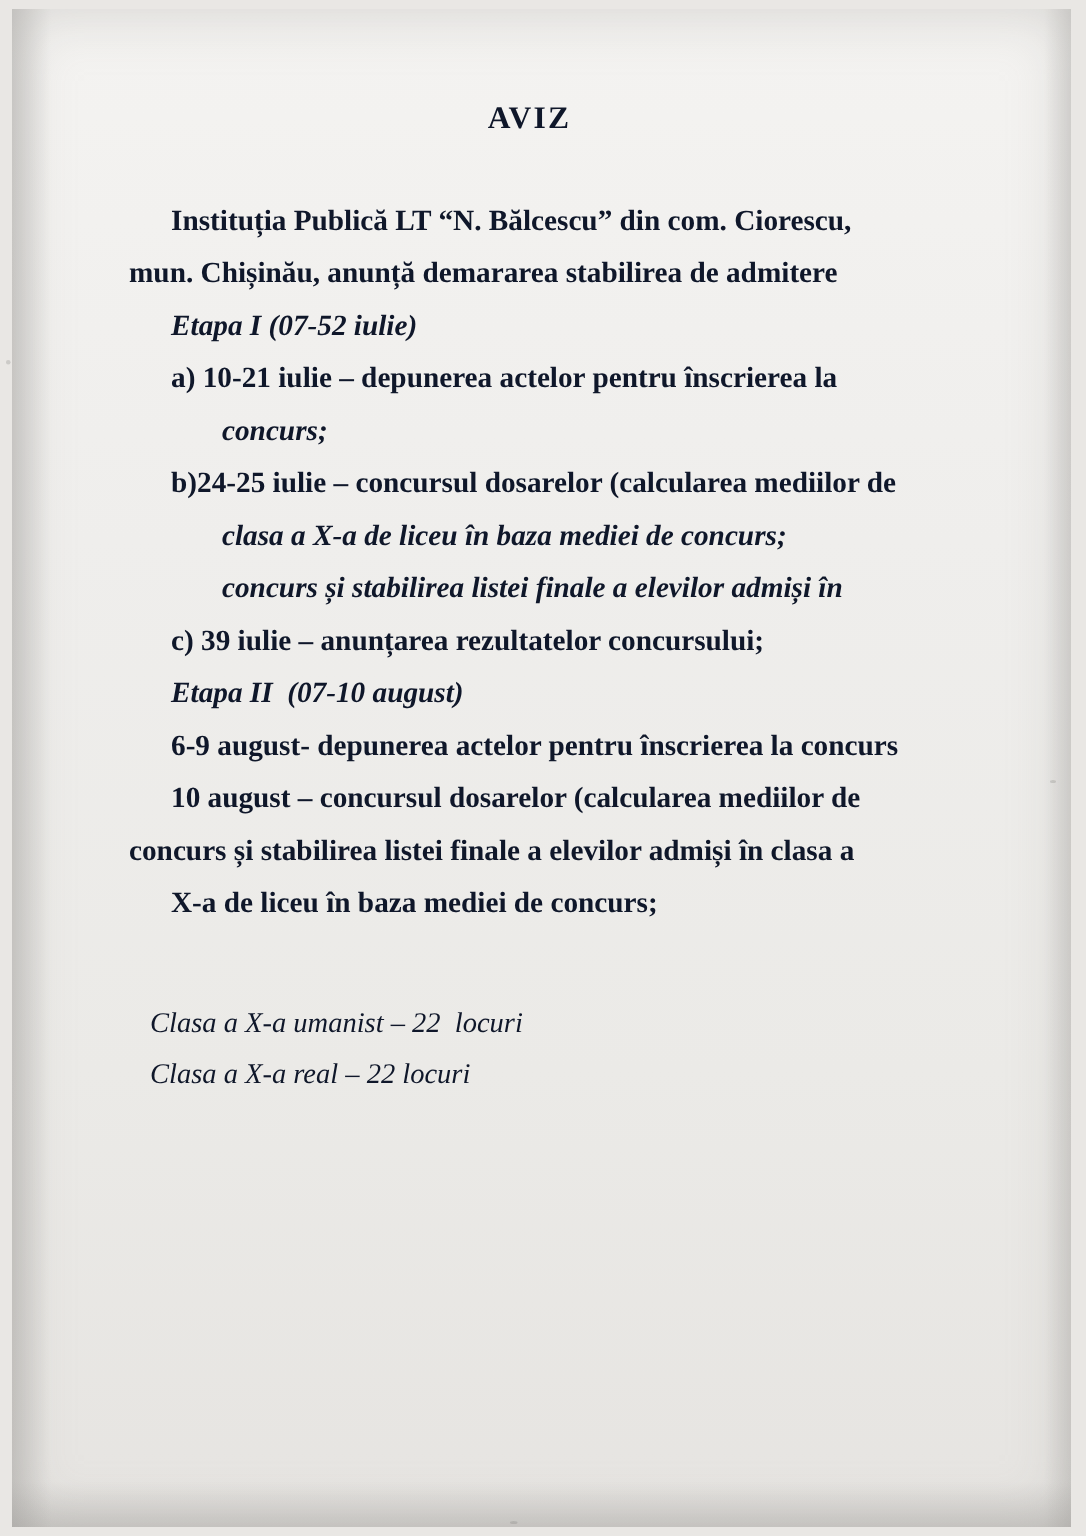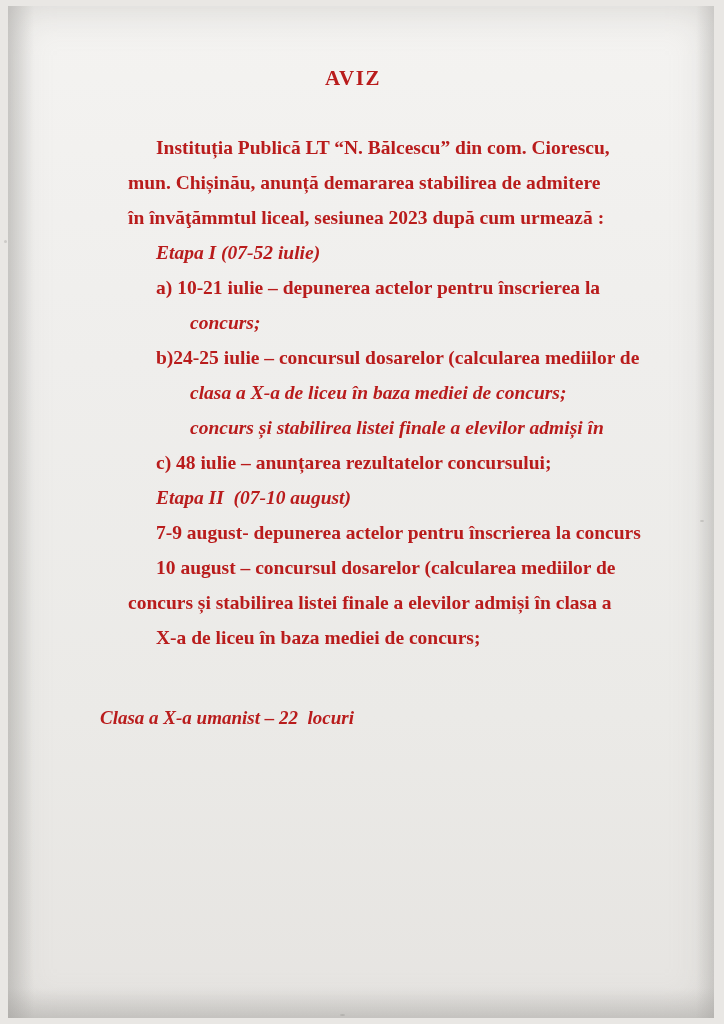--- a/index.html
+++ b/index.html
@@ -8,21 +8,21 @@
     padding: 0;
     background: #7d7d7d;
   }
   .page {
     position: relative;
     width: 724px;
     height: 1024px;
     overflow: hidden;
     background: #e9e7e4;
     font-family: "Liberation Serif", serif;
-    color: #b91c1c;
+    color: #0f172a;
   }
   
   .sheet {
     position: absolute;
     left: 8px;
     top: 6px;
     width: 706px;
     height: 1012px;
     background:
       linear-gradient(180deg, #f4f3f1 0%, #efeeec 35%, #ebeae7 70%, #e6e4e1 100%);
@@ -60,31 +60,30 @@
     position: absolute;
     left: 86px;
     top: 130px;
     width: 590px;
   }
   .ln {
     font-size: 19.5px;
     font-weight: bold;
     line-height: 35px;
     white-space: pre;
-    margin-left: 42px;
   }
   .indent1 { padding-left: 28px; }
   .indent3 { padding-left: 62px; font-style: italic; }
   .ital {
     font-style: italic;
   }
   .gap-lg { height: 46px; }
   .footer-line {
     font-size: 19px;
-    font-weight: bold;
+    font-weight: normal;
     font-style: italic;
     line-height: 34px;
     padding-left: 14px;
     white-space: pre;
   }
   .edge-specks {
     position: absolute;
     inset: 0;
     pointer-events: none;
   }
@@ -101,43 +100,43 @@
   <div class="sheet"></div>
 
   <div class="content">
 
     <div class="title">AVIZ</div>
 
     <div class="body">
 
       <div class="ln indent1">Instituția Publică LT “N. Bălcescu” din com. Ciorescu,</div>
       <div class="ln">mun. Chișinău, anunță demararea stabilirea de admitere</div>
-      <div class="ln">în învăţămmtul liceal, sesiunea 2023 după cum urmează :</div>
 
       <div class="ln ital indent1">Etapa I (07-52 iulie)</div>
 
       <div class="ln indent1"><span>a)</span> <span>10-21 iulie – depunerea actelor pentru înscrierea la</span></div>
       <div class="ln indent3">concurs;</div>
 
       <div class="ln indent1"><span>b)</span><span>24-25 iulie – concursul dosarelor (calcularea mediilor de</span></div>
       <div class="ln indent3">clasa a X-a de liceu în baza mediei de concurs;</div>
       <div class="ln indent3">concurs și stabilirea listei finale a elevilor admiși în</div>
 
-      <div class="ln indent1"><span>c)</span> <span>48 iulie – anunțarea rezultatelor concursului;</span></div>
+      <div class="ln indent1"><span>c)</span> <span>39 iulie – anunțarea rezultatelor concursului;</span></div>
 
       <div class="ln ital indent1">Etapa II  (07-10 august)</div>
 
-      <div class="ln indent1">7-9 august- depunerea actelor pentru înscrierea la concurs</div>
+      <div class="ln indent1">6-9 august- depunerea actelor pentru înscrierea la concurs</div>
       <div class="ln indent1">10 august – concursul dosarelor (calcularea mediilor de</div>
       <div class="ln">concurs și stabilirea listei finale a elevilor admiși în clasa a</div>
       <div class="ln indent1">X-a de liceu în baza mediei de concurs;</div>
 
       <div class="gap-lg"></div>
 
       <div class="footer-line">Clasa a X-a umanist – 22  locuri</div>
+      <div class="footer-line">Clasa a X-a real – 22 locuri</div>
     </div>
   </div>
 
   <div class="edge-specks">
     <div class="speck" style="left:4px;top:240px;width:3px;height:3px;"></div>
     <div class="speck" style="left:700px;top:520px;width:4px;height:2px;"></div>
     <div class="speck" style="left:340px;top:1014px;width:5px;height:2px;"></div>
   </div>
 </div>
 

